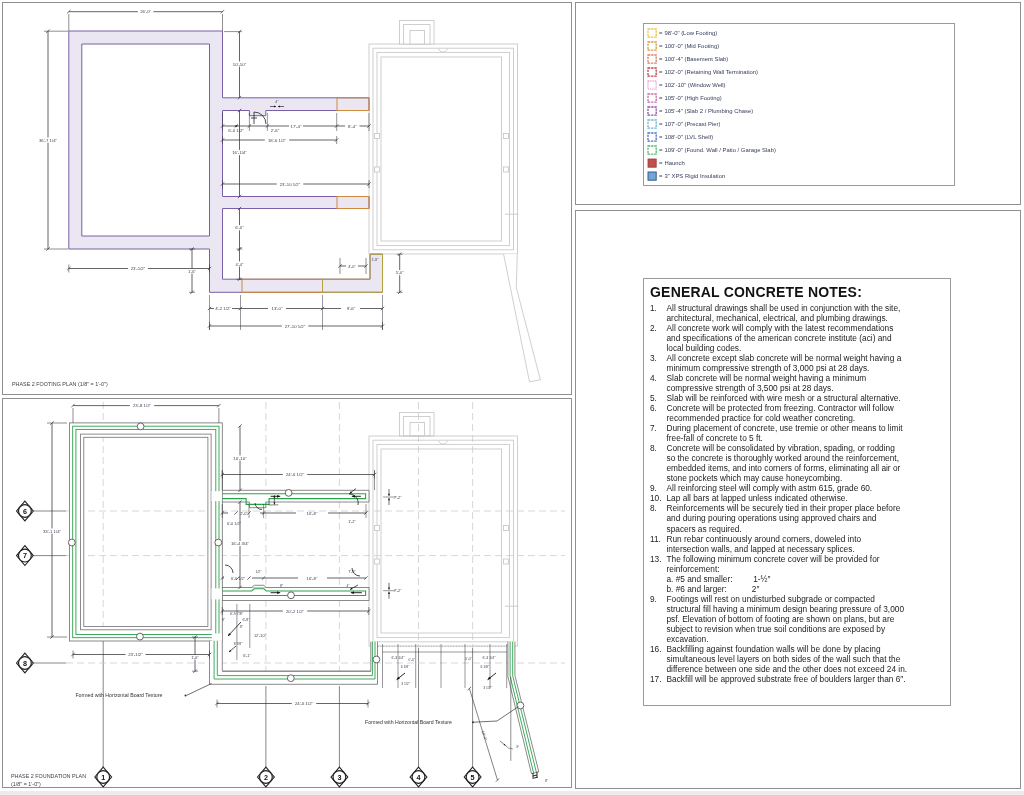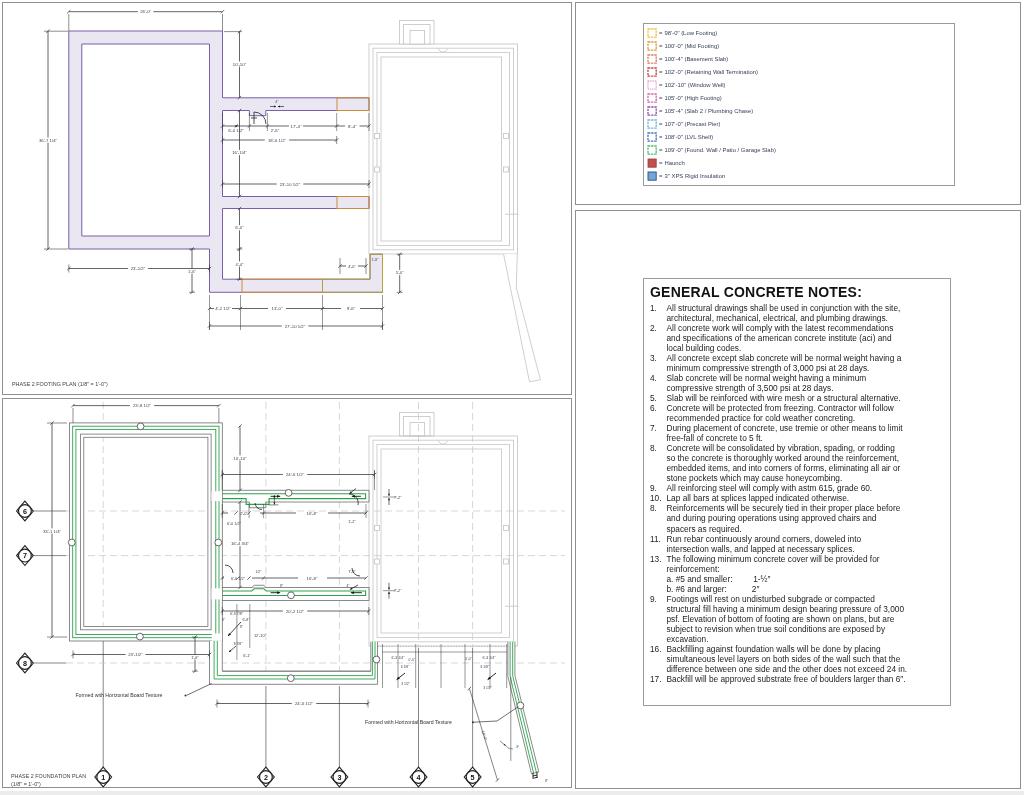--- a/index.html
+++ b/index.html
@@ -509,21 +509,21 @@
 <div class="ni">
       <span class="nn">8.</span>
       <span class="nt">Concrete will be consolidated by vibration, spading, or rodding<br>so the concrete is thoroughly worked around the reinforcement,<br>embedded items, and into corners of forms, eliminating all air or<br>stone pockets which may cause honeycombing.</span>
     </div>
 <div class="ni">
       <span class="nn">9.</span>
       <span class="nt">All reinforcing steel will comply with astm 615, grade 60.</span>
     </div>
 <div class="ni">
       <span class="nn">10.</span>
-      <span class="nt">Lap all bars at splices lapped indicated otherwise.</span>
+      <span class="nt">Lap all bars at lapped unless indicated otherwise.</span>
     </div>
 <div class="ni">
       <span class="nn">8.</span>
       <span class="nt">Reinforcements will be securely tied in their proper place before<br>and during pouring operations using approved chairs and<br>spacers as required.</span>
     </div>
 <div class="ni">
       <span class="nn">11.</span>
       <span class="nt">Run rebar continuously around corners, doweled into<br>intersection walls, and lapped at necessary splices.</span>
     </div>
 <div class="ni">

